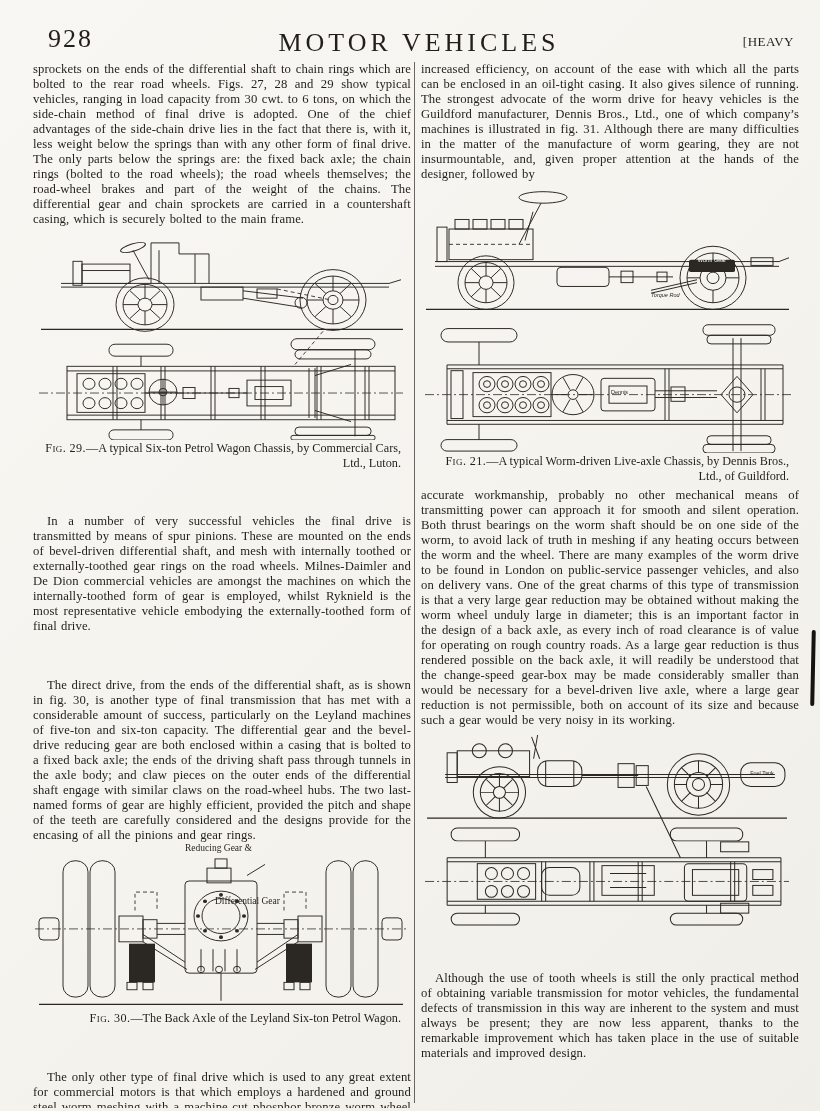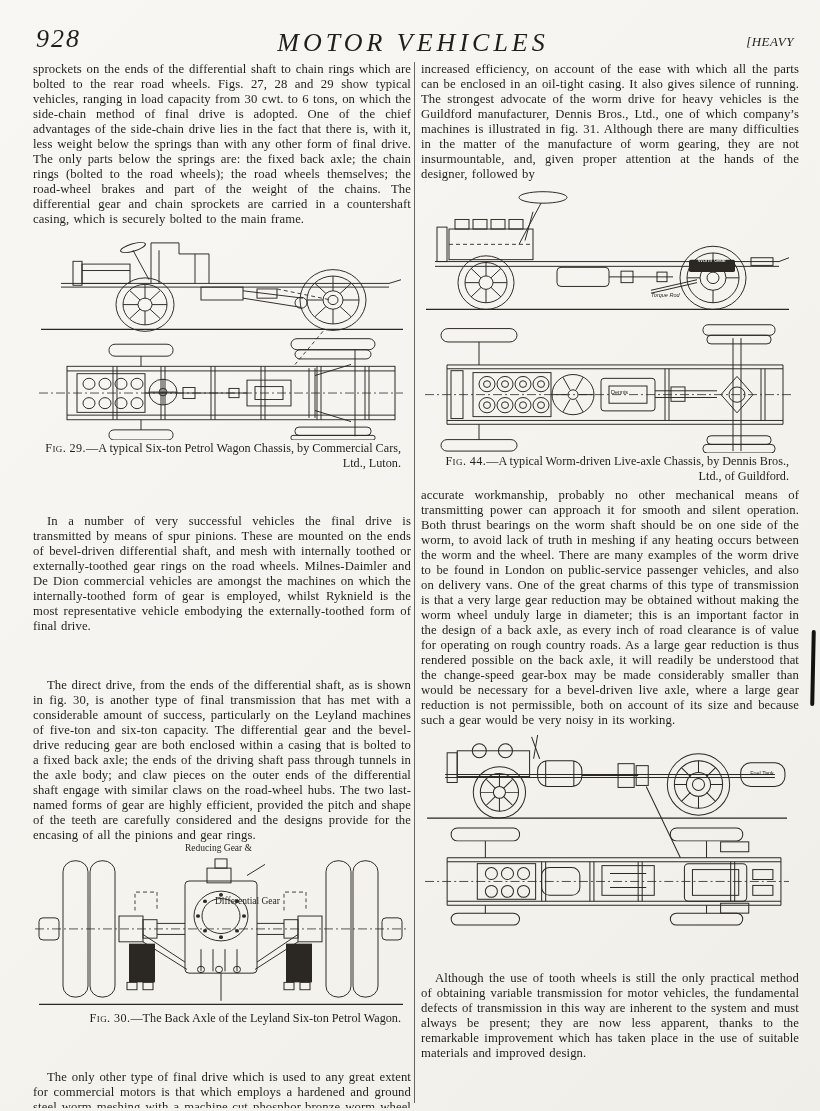--- a/index.html
+++ b/index.html
@@ -2,21 +2,21 @@
 <html><head>
 <meta charset="utf-8">
 <style>
   html,body { margin:0; padding:0; background:#dedcd6; }
   .page {
     position:relative; width:820px; height:1111px; margin:0 auto;
     background:linear-gradient(135deg,#f8f7f3 0%,#f4f3ee 55%,#efeee8 100%);
     font-family:"Liberation Serif","DejaVu Serif",serif;
     color:#221f1a; overflow:hidden;
   }
-  .hdr { position:absolute; left:32px; right:26px; top:22px; height:34px;font-style:italic; }
+  .hdr { position:absolute; left:44px; right:26px; top:22px; height:34px; }
   .pagenum { position:absolute; left:4px; top:2px; font-size:26px; letter-spacing:2px; }
   .booktitle { position:absolute; left:50%; transform:translateX(-50%); top:6px;
                font-size:26px; letter-spacing:4px; white-space:nowrap; }
   .sectmark { position:absolute; right:0; top:12px; font-size:13px; letter-spacing:.5px; }
   .col { position:absolute; top:62px; width:378px; overflow:hidden; height:1046px; }
   .col-left { left:33px; }
   .col-right { left:421px; }
   .divider { position:absolute; left:414px; top:62px; width:1px; height:1041px;
              background:#46423b; opacity:.8; }
   p.body { font-size:12.7px; line-height:15px; text-align:justify; margin:0;
@@ -275,21 +275,21 @@
         <rect class="ln" x="286" y="157" width="64" height="9" rx="4"></rect>
         <rect class="ln" x="286" y="262" width="64" height="9" rx="4"></rect>
         <rect class="ln" x="282" y="271" width="72" height="9" rx="4"></rect>
         <path class="ln" d="M244 192V246M248 192V246M340 192V246M344 192V246"></path>
       </svg>
       <div class="tinylab" style="left:270px; top:73px; width:42px; text-align:center; color:#ffffff;">Worm Gear</div>
       <div class="tinylab" style="left:230px; top:108px; font-style:italic; color:#2b2722;">Torque Rod</div>
       <div class="tinylab" style="left:190px; top:205px; color:#2b2722;">Dennis</div>
     </div>
     <div class="caption">
-      <span class="fl">Fig. 44.</span><span>—A typical Worm-driven Live-axle Chassis, by Dennis Bros., Ltd., of Guildford.</span>
+      <span class="fl">Fig. 21.</span><span>—A typical Worm-driven Live-axle Chassis, by Dennis Bros., Ltd., of Guildford.</span>
     </div>
 
     <p class="body">accurate workmanship, probably no other mechanical means of transmitting power can approach it for smooth and silent operation.  Both thrust bearings on the worm shaft should be on one side of the worm, to avoid lack of truth in meshing if any heating occurs between the worm and the wheel.  There are many examples of the worm drive to be found in London on public-service passenger vehicles, and also on delivery vans.  One of the great charms of this type of transmission is that a very large gear reduction may be obtained without making the worm wheel unduly large in diameter; this is an important factor in the design of a back axle, as every inch of road clearance is of value for operating on rough country roads.  As a large gear reduction is thus rendered possible on the back axle, it will readily be understood that the change-speed gear-box may be made considerably smaller than would be necessary for a bevel-driven live axle, where a large gear reduction is not permissible, both on account of its size and because such a gear would be very noisy in its working.</p>
 
     <div class="figure">
       <svg viewBox="0 0 370 198" width="372" height="196" preserveAspectRatio="none">
 
         <line class="ln2" x1="6" y1="88" x2="364" y2="88"></line>
         <line class="ln" x1="24" y1="44" x2="352" y2="44"></line>
         <line class="ln" x1="24" y1="47" x2="352" y2="47"></line>

